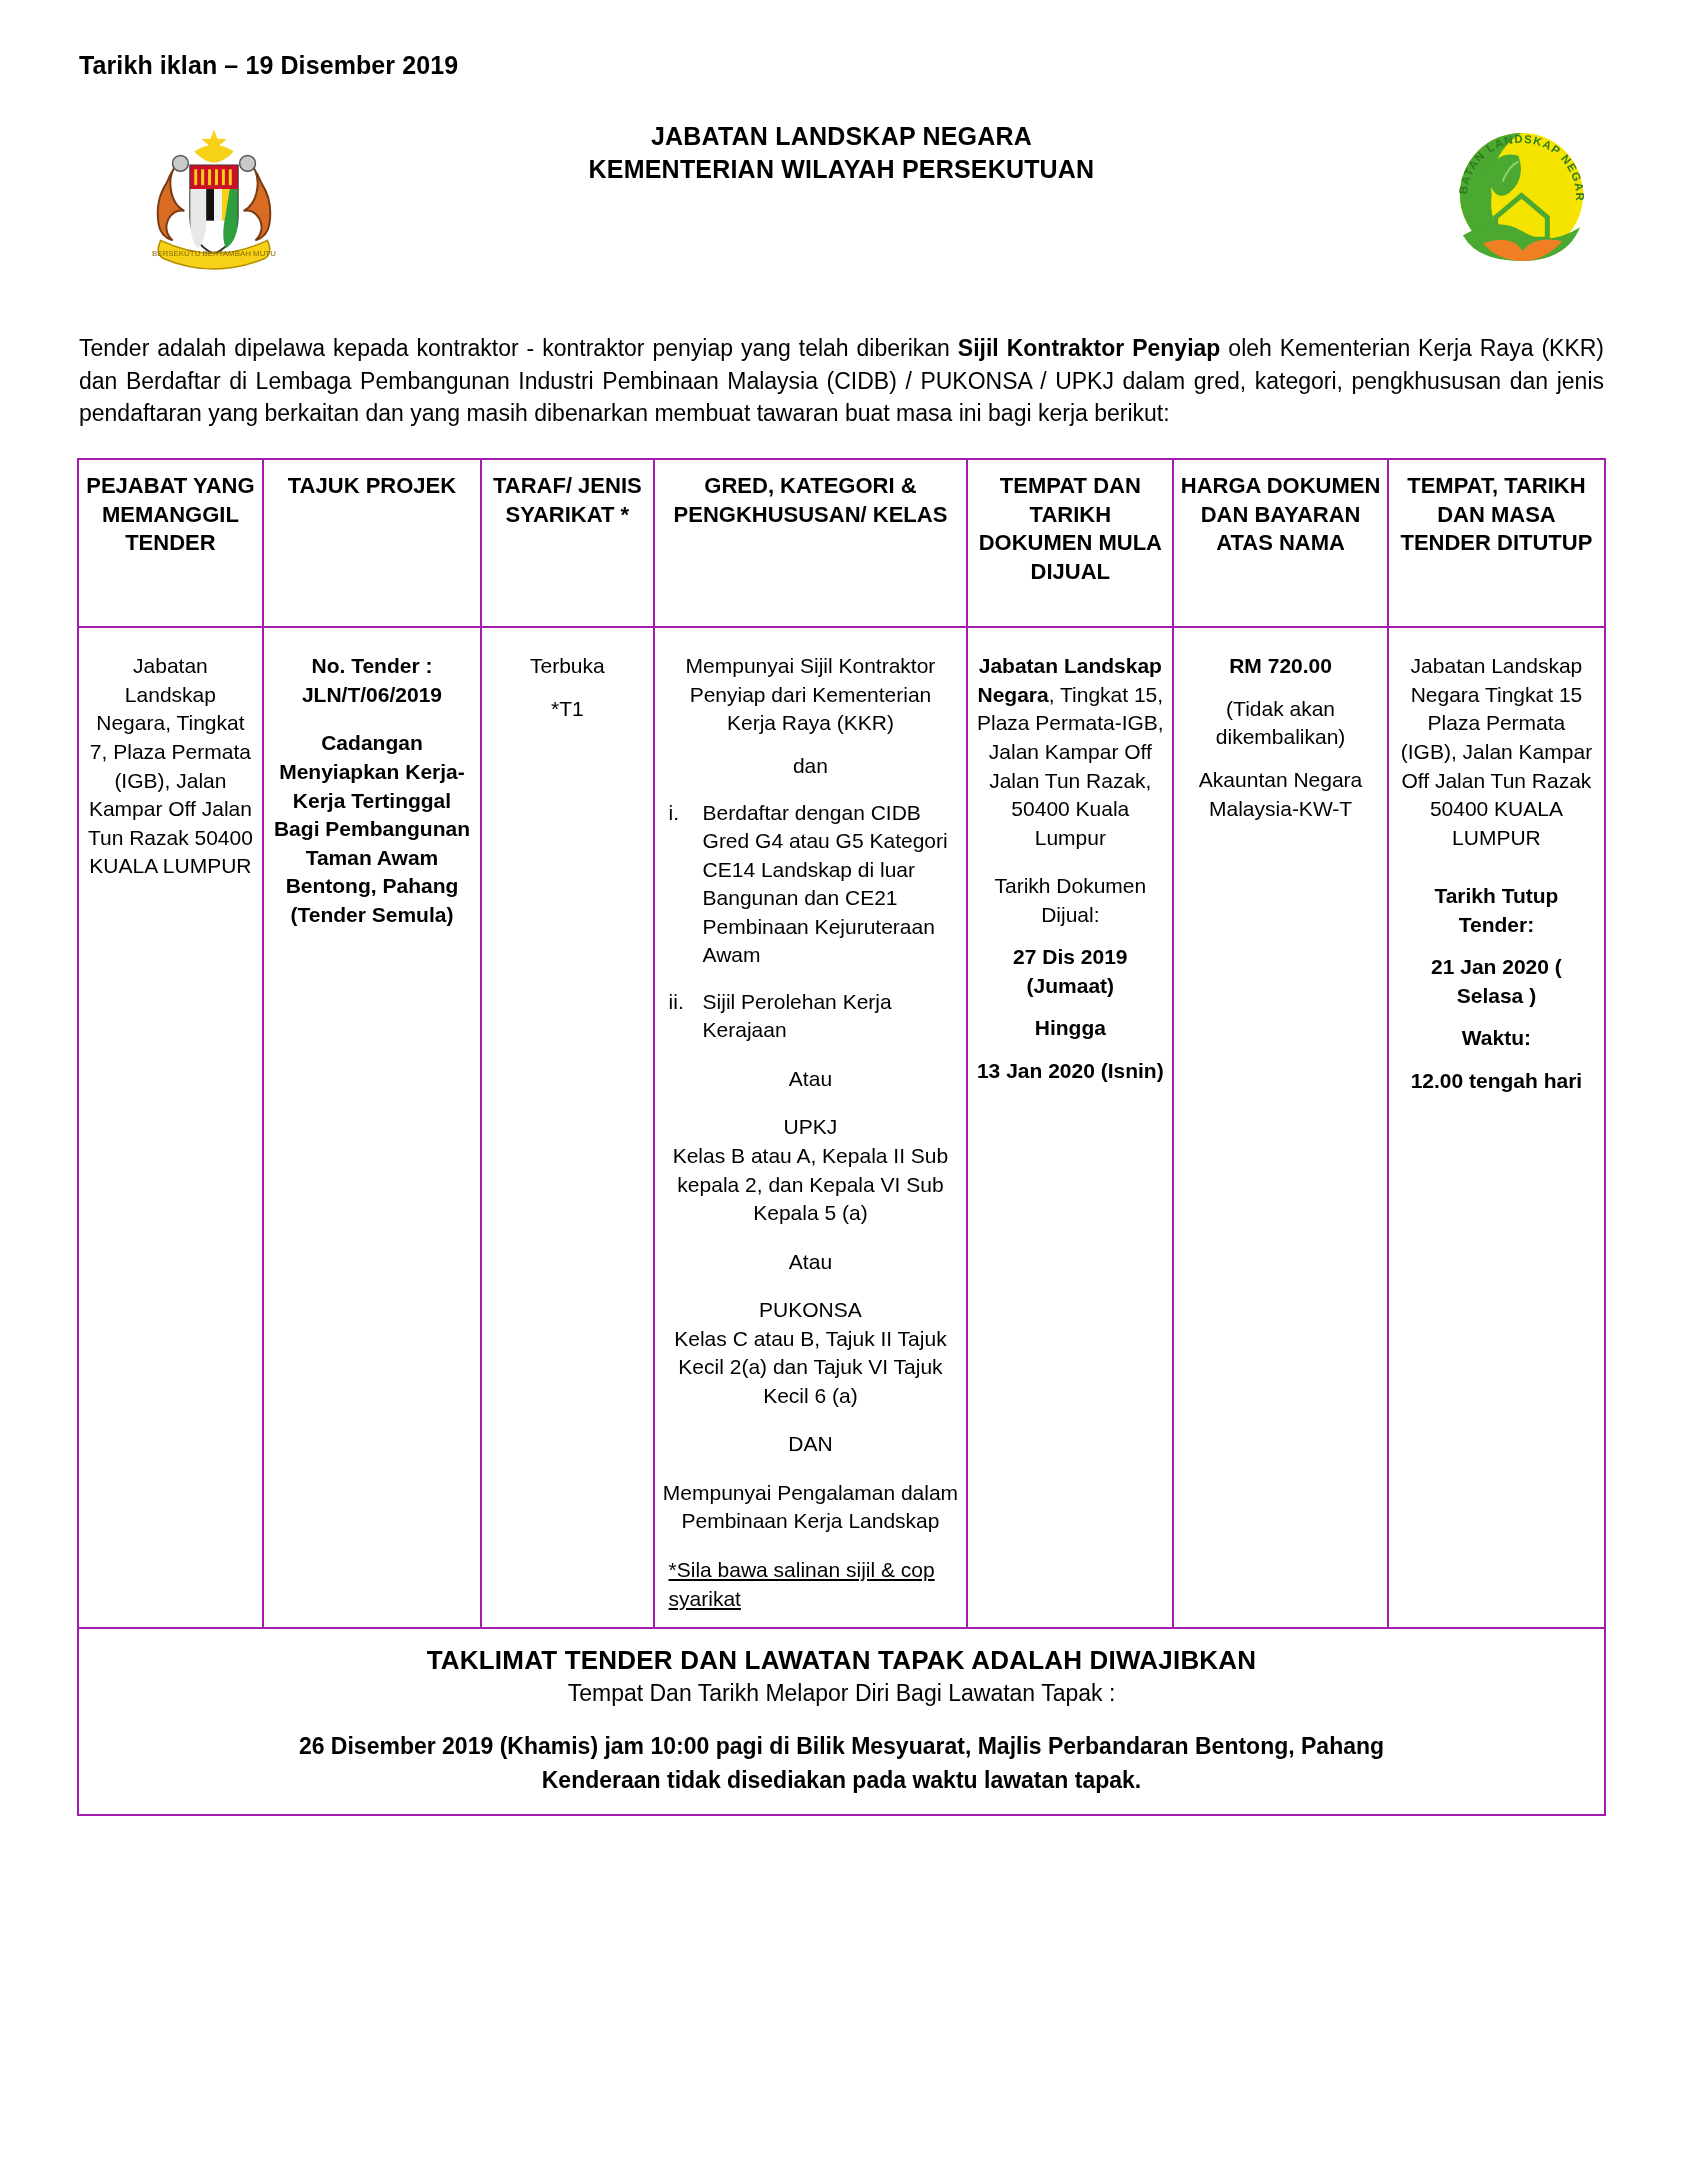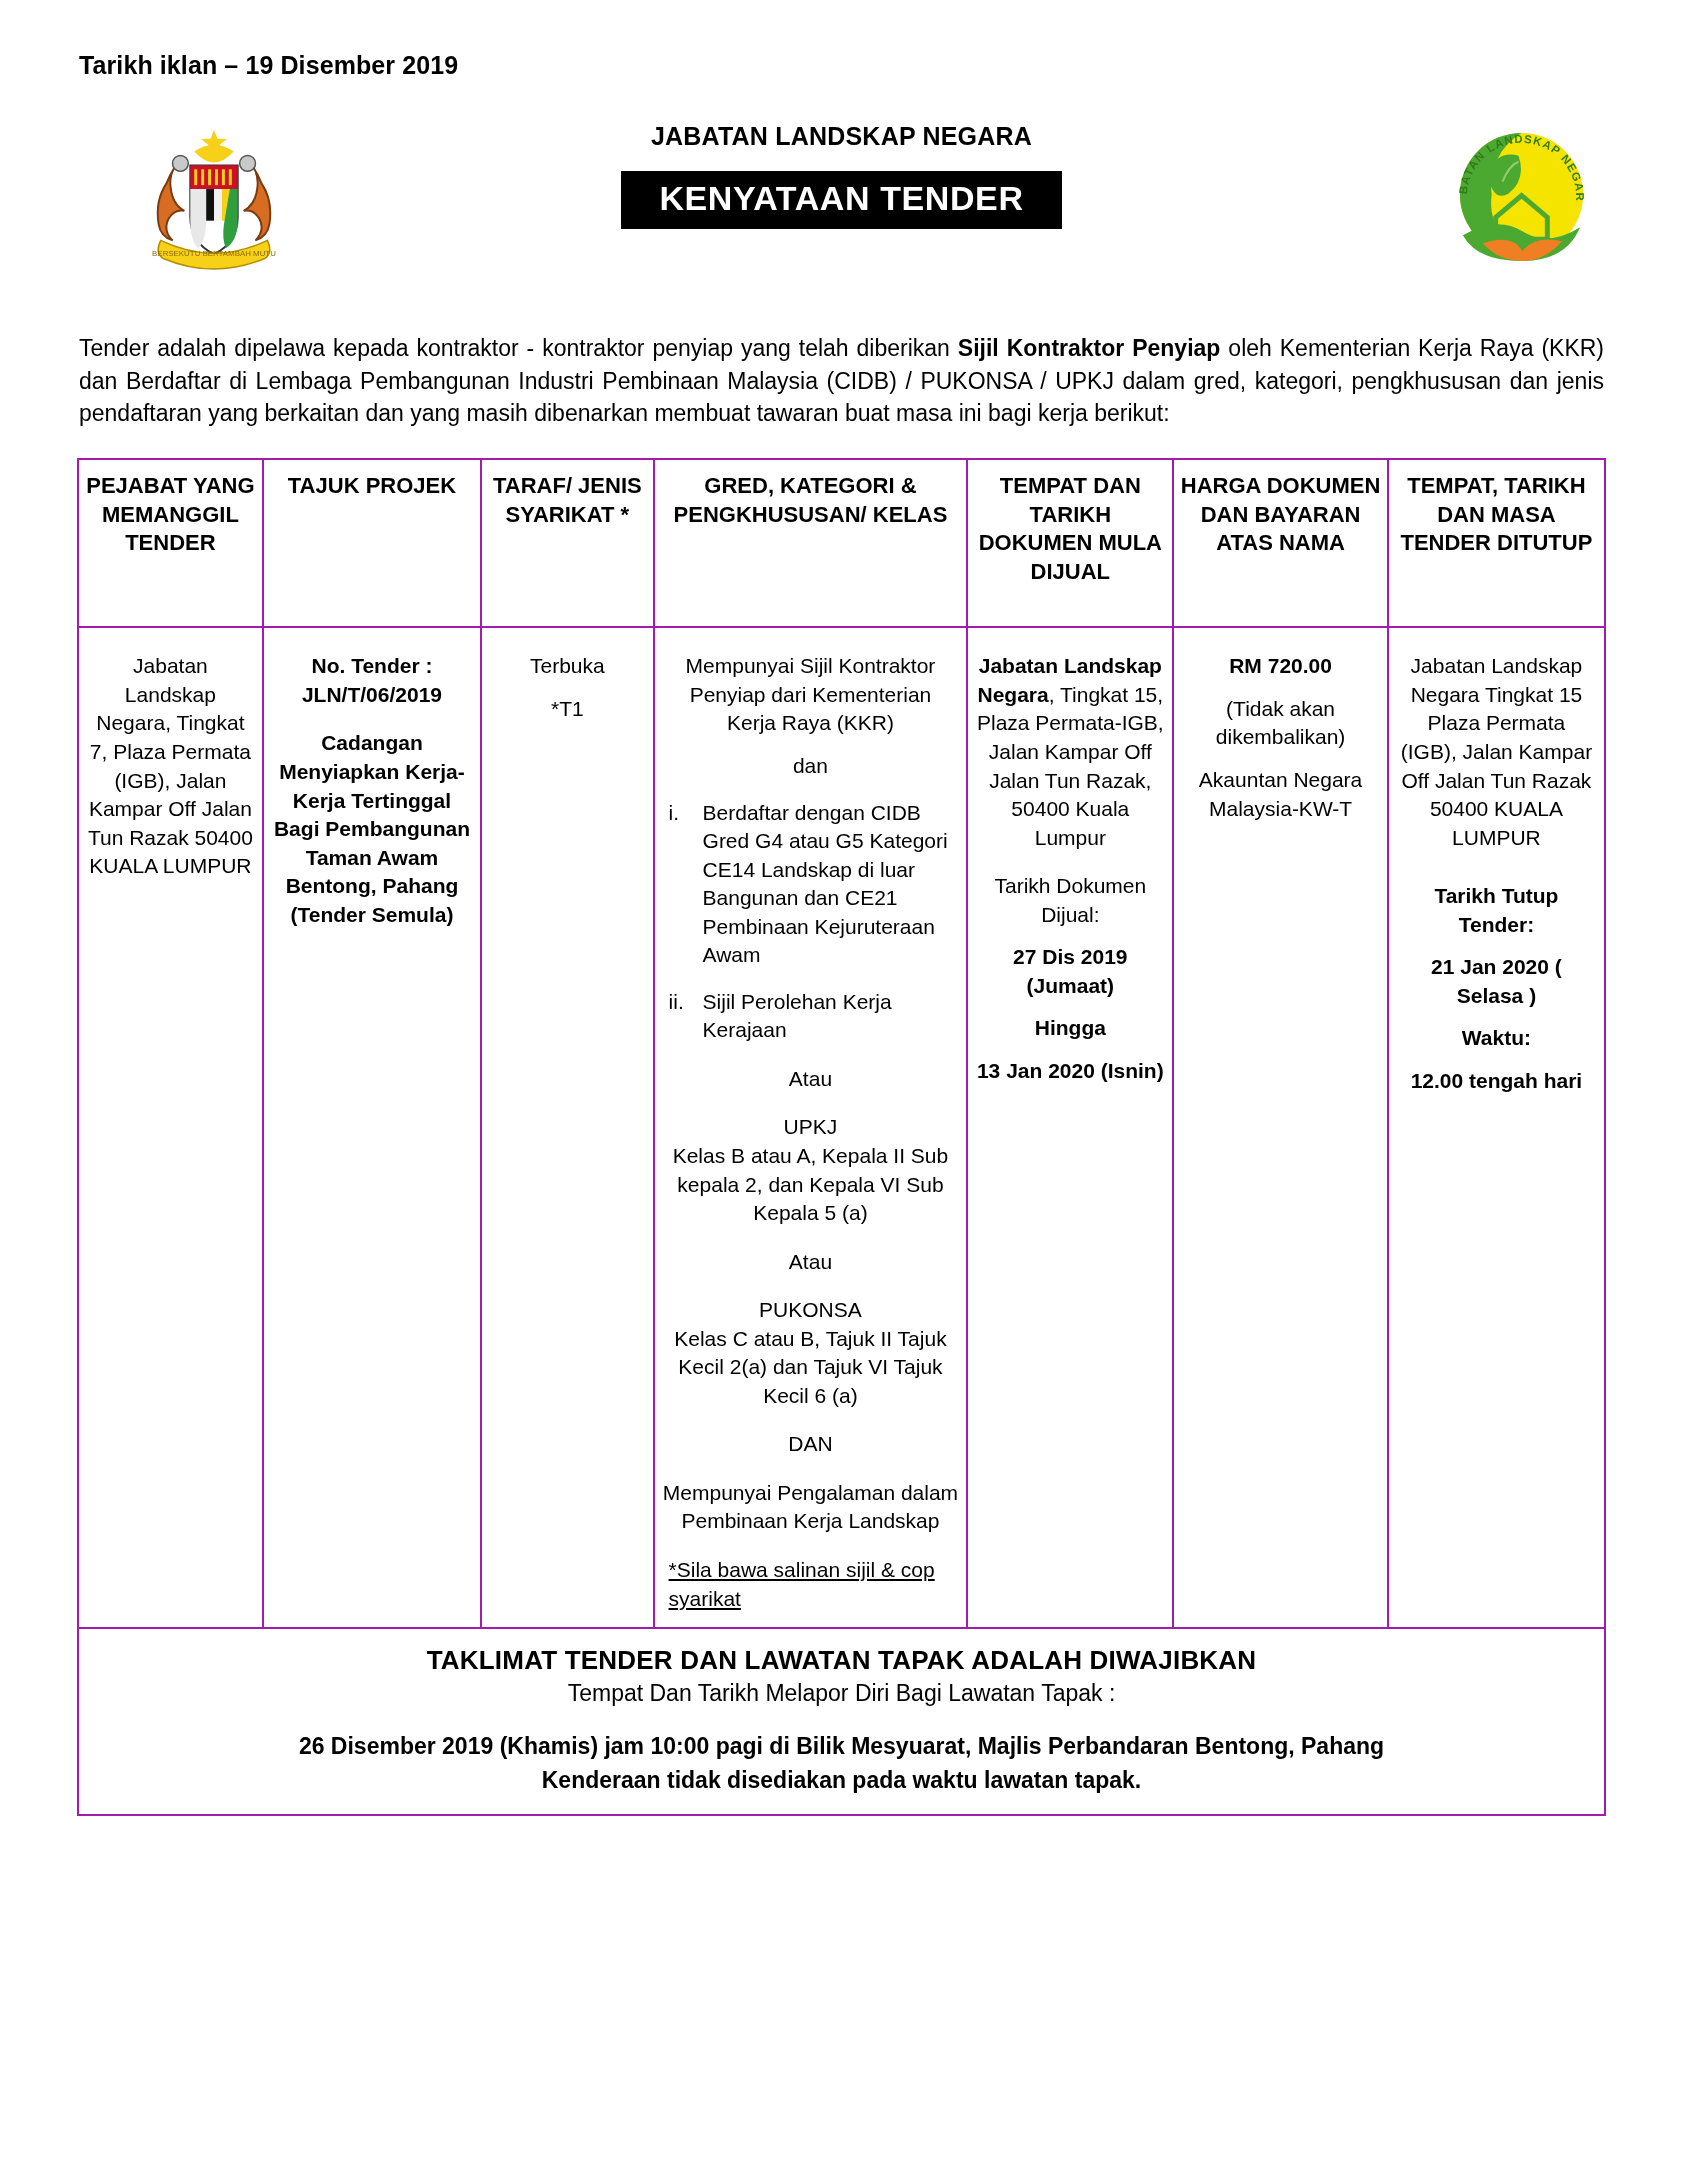--- a/index.html
+++ b/index.html
@@ -192,23 +192,21 @@
       <rect x="98" y="74" width="8" height="32" fill="#f7d117"></rect>
       <path d="M66 74 h16 v32 q0 20 -8 28 q-8 -8 -8 -28z" fill="#e8e8e8"></path>
       <path d="M106 74 h8 v32 q0 20 -12 28 q-4 -10 -2 -24z" fill="#2f9e3f"></path>
 
       <path d="M36 126 q54 26 108 0 q6 12 -2 18 q-52 22 -104 0 q-8 -6 -2 -18z" fill="#f7d117" stroke="#b38e00" stroke-width="1.5"></path>
       <text x="90" y="142" font-size="8" text-anchor="middle" fill="#8a6a00" font-family="'Liberation Sans', sans-serif">BERSEKUTU BERTAMBAH MUTU</text>
     </svg>
 
     <div class="header-text">
       <div class="org-line">JABATAN LANDSKAP NEGARA</div>
-      <div class="kenyataan-wrap">
-        <div class="kenyataan">KENYATAAN TENDER</div>
-      </div>
+      <div class="org-line">KEMENTERIAN WILAYAH PERSEKUTUAN</div>
     </div>
 
     <svg class="jln-logo" viewBox="0 0 150 150">
       <defs>
         <path id="ringpath" d="M 20 78 A 55 55 0 0 1 130 78" fill="none"></path>
       </defs>
       <circle cx="75" cy="75" r="62" fill="#f5e400"></circle>
       <path d="M13 75 a62 62 0 0 1 62 -62 a62 62 0 0 0 -30 62 a62 62 0 0 0 30 62 a62 62 0 0 1 -62 -62z" fill="#4ba830"></path>
       <path d="M40 52 q12 -22 32 -16 q8 24 -10 38 q-16 10 -22 -22z" fill="#4ba830"></path>
       <path d="M56 62 q6 -16 16 -20" stroke="#8fcf6a" stroke-width="2" fill="none"></path>

